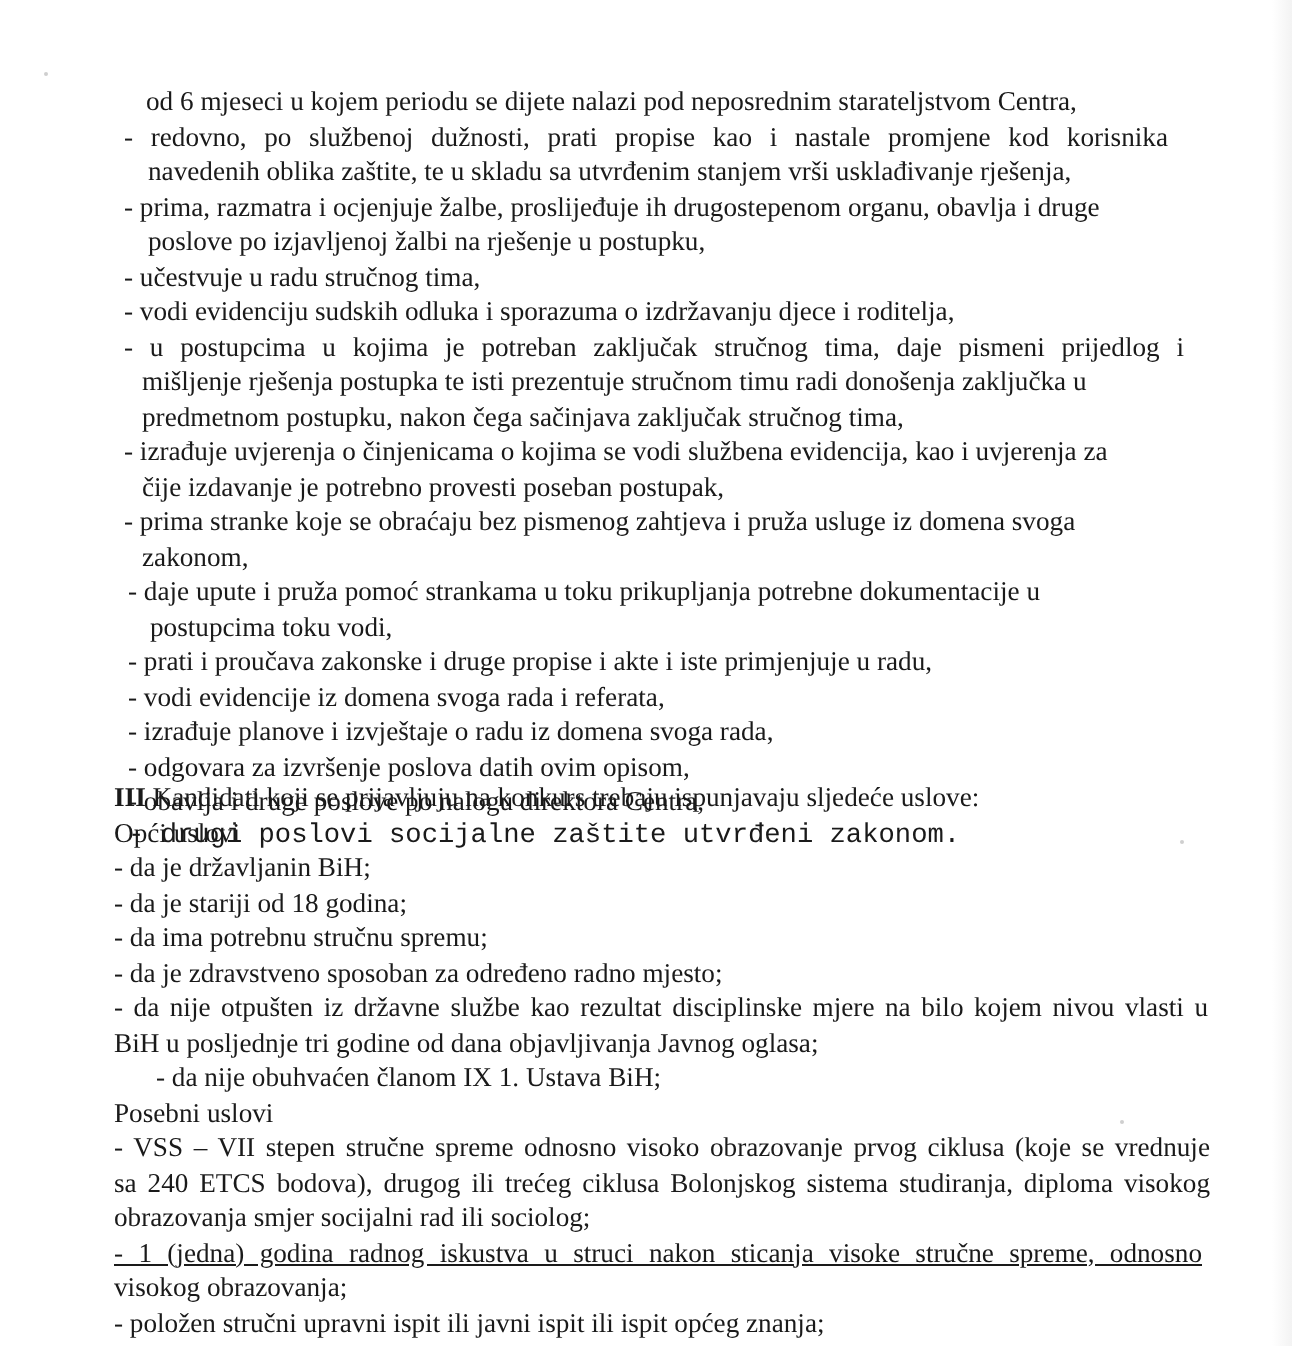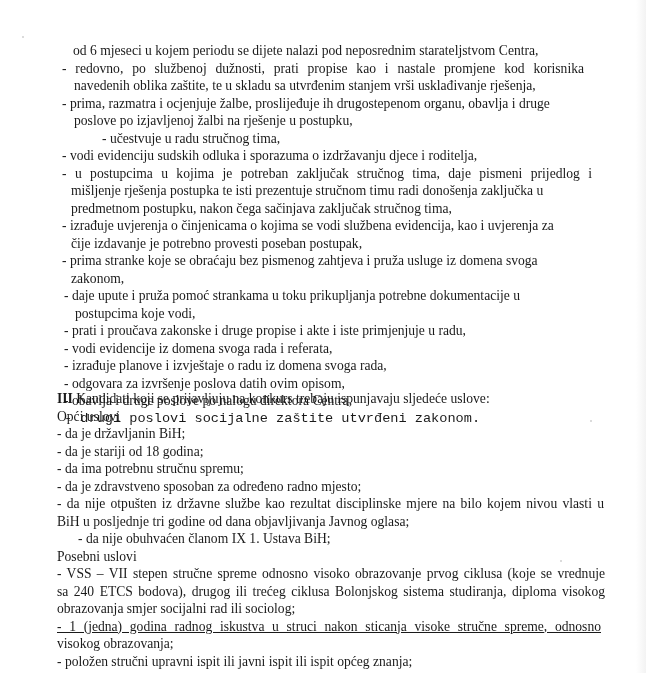--- a/index.html
+++ b/index.html
@@ -29,31 +29,31 @@
   <span class="speck" style="left:22px; top:36px;"></span>
   <span class="speck" style="left:590px; top:420px;"></span>
   <span class="speck" style="left:560px; top:560px;"></span>
 
   <div>
     <div class="line" style="left:73px; top:42px;">od 6 mjeseci u kojem periodu se dijete nalazi pod neposrednim starateljstvom Centra,</div>
     <div class="line just" style="left:62px; top:59.5px; width:522px;">- redovno, po službenoj dužnosti, prati propise kao i nastale promjene kod korisnika</div>
     <div class="line" style="left:74px; top:77px;">navedenih oblika zaštite, te u skladu sa utvrđenim stanjem vrši usklađivanje rješenja,</div>
     <div class="line" style="left:62px; top:94.5px;">- prima, razmatra i ocjenjuje žalbe, proslijeđuje ih drugostepenom organu, obavlja i druge</div>
     <div class="line" style="left:74px; top:112px;">poslove po izjavljenoj žalbi na rješenje u postupku,</div>
-    <div class="line" style="left:62px; top:129.5px;margin-left:40px;">- učestvuje u radu stručnog tima,</div>
+    <div class="line" style="left:62px; top:129.5px;">- učestvuje u radu stručnog tima,</div>
     <div class="line" style="left:62px; top:147px;">- vodi evidenciju sudskih odluka i sporazuma o izdržavanju djece i roditelja,</div>
     <div class="line just" style="left:62px; top:164.5px; width:530px;">- u postupcima u kojima je potreban zaključak stručnog tima, daje pismeni prijedlog i</div>
     <div class="line" style="left:71px; top:182px;">mišljenje rješenja postupka te isti prezentuje stručnom timu radi donošenja zaključka u</div>
     <div class="line" style="left:71px; top:199.5px;">predmetnom postupku, nakon čega sačinjava zaključak stručnog tima,</div>
     <div class="line" style="left:62px; top:217px;">- izrađuje  uvjerenja o činjenicama o kojima se vodi službena evidencija, kao i uvjerenja za</div>
     <div class="line" style="left:71px; top:234.5px;">čije izdavanje je potrebno provesti poseban postupak,</div>
     <div class="line" style="left:62px; top:252px;">- prima stranke koje se obraćaju bez pismenog zahtjeva i pruža usluge iz domena svoga</div>
     <div class="line" style="left:71px; top:269.5px;">zakonom,</div>
     <div class="line" style="left:64px; top:287px;">- daje upute i pruža pomoć strankama u toku prikupljanja potrebne dokumentacije u</div>
-    <div class="line" style="left:75px; top:304.5px;">postupcima koje vodi,</div>
+    <div class="line" style="left:75px; top:304.5px;">postupcima toku vodi,</div>
     <div class="line" style="left:64px; top:322px;">- prati i proučava zakonske i druge propise i akte i iste primjenjuje u radu,</div>
     <div class="line" style="left:64px; top:339.5px;">- vodi evidencije iz domena svoga rada i referata,</div>
     <div class="line" style="left:64px; top:357px;">- izrađuje planove i izvještaje o radu iz domena svoga rada,</div>
     <div class="line" style="left:64px; top:374.5px;">- odgovara za izvršenje poslova datih ovim opisom,</div>
     <div class="line" style="left:64px; top:392px;">- obavlja  i druge poslove po nalogu direktora Centra,</div>
     <div class="line" style="left:64px; top:409.5px;font-family:Liberation Mono, monospace;">- drugi poslovi socijalne zaštite utvrđeni zakonom.</div>
   </div>
 
   <div>
 

